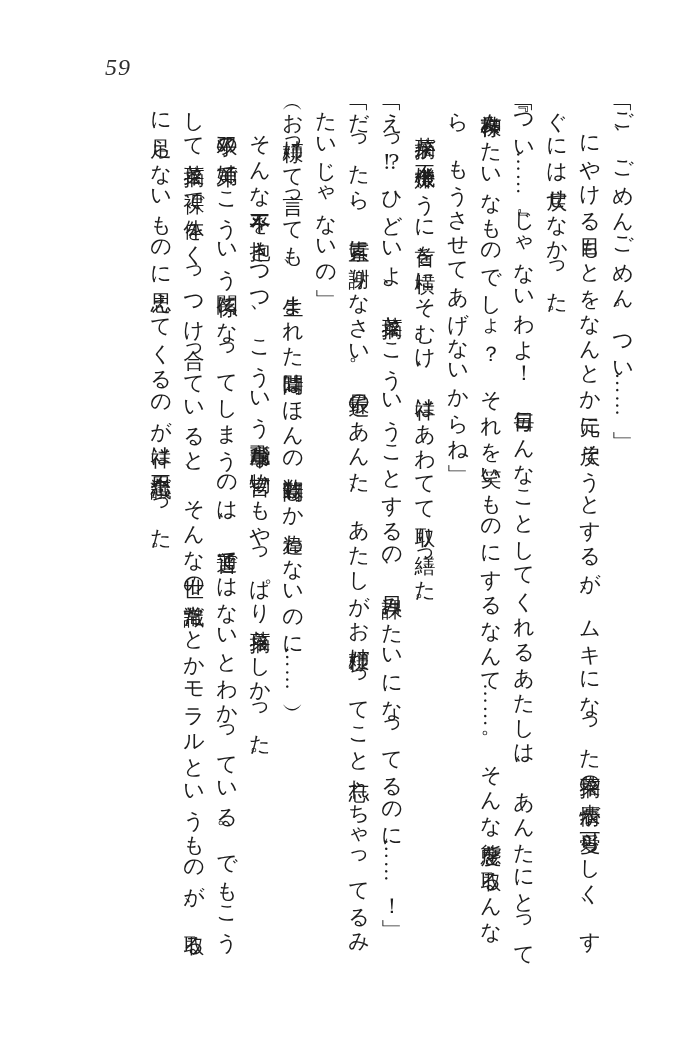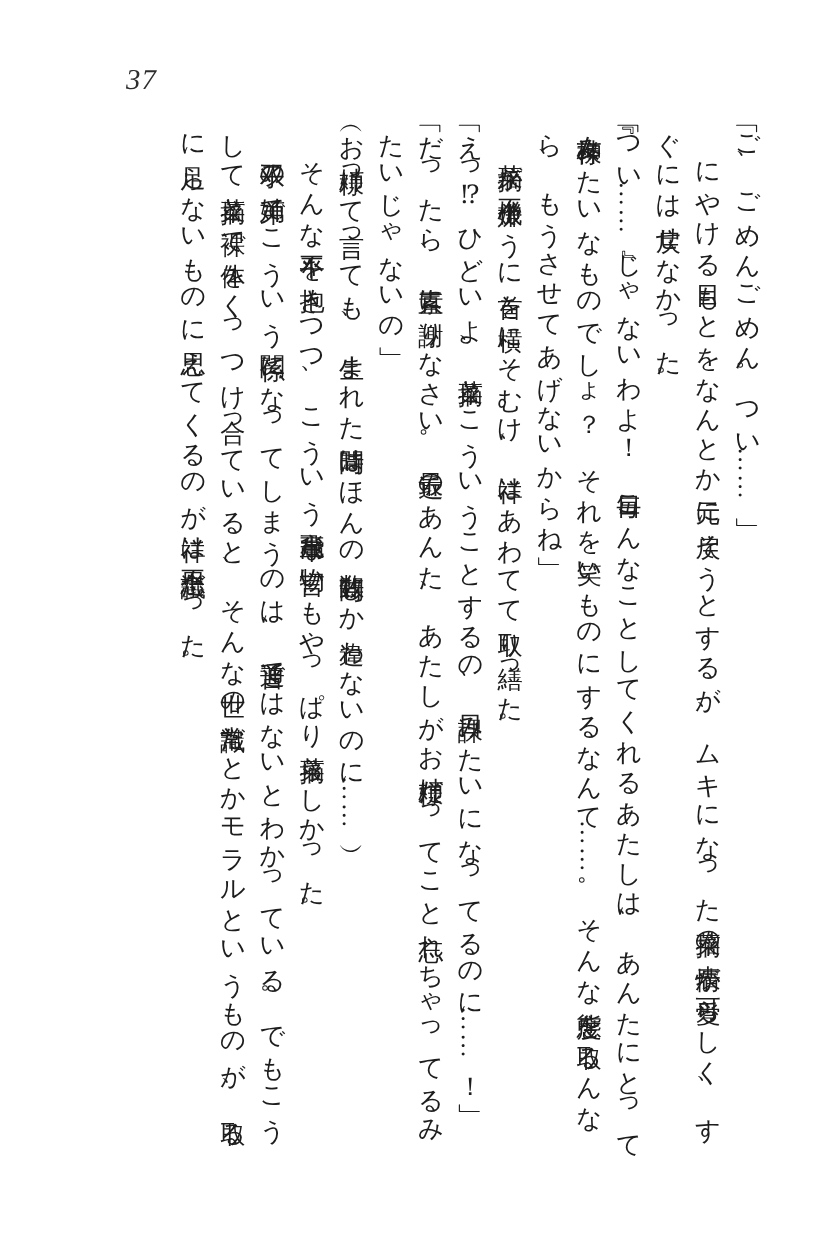--- a/index.html
+++ b/index.html
@@ -41,21 +41,21 @@
   }
   .text-block p.indent {
     text-indent: 22.5px; 
   }
 </style>
 </head>
 <body>
 
 <div>
 
-  <div class="page-number">37</div>
+  <div class="page-number">59</div>
 
   <div class="text-block">
     <p>「ご、ごめんごめん。つい……」</p>
     <p class="indent">にやける目もとをなんとか元に戻そうとするが、ムキになった菜摘の表情が可愛らしく、すぐには戻せなかった。</p>
     <p>「『つい……』じゃないわよ！　毎日こんなことしてくれるあたしは、あんたにとって女神様みたいなものでしょ？　それを笑いものにするなんて……。そんな態度を取るんなら、もうさせてあげないからね」</p>
     <p class="indent">菜摘が不機嫌そうに首を横にそむけ、祥はあわてて取り繕った。</p>
     <p>「えっ⁉ひどいよ、菜摘とこういうことするの、日課みたいになってるのに……！」</p>
     <p>「だったら、素直に謝りなさい。最近のあんた、あたしがお姉様だってこと忘れちゃってるみたいじゃないの」</p>
     <p>（お姉様って言っても、生まれた時間はほんの数時間しか違わないのに……）</p>
     <p class="indent">そんな不平を抱きつつ、こういう高飛車な物言いもやっぱり菜摘らしかった。</p>

